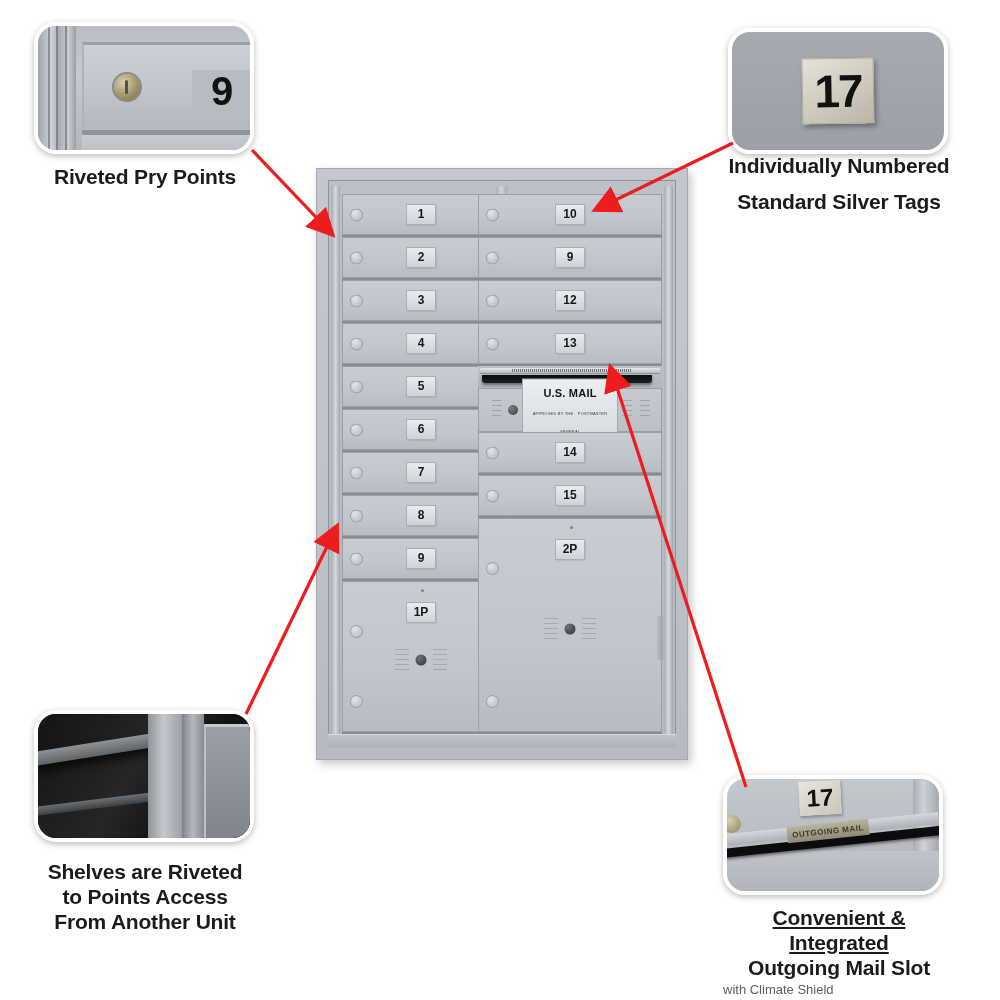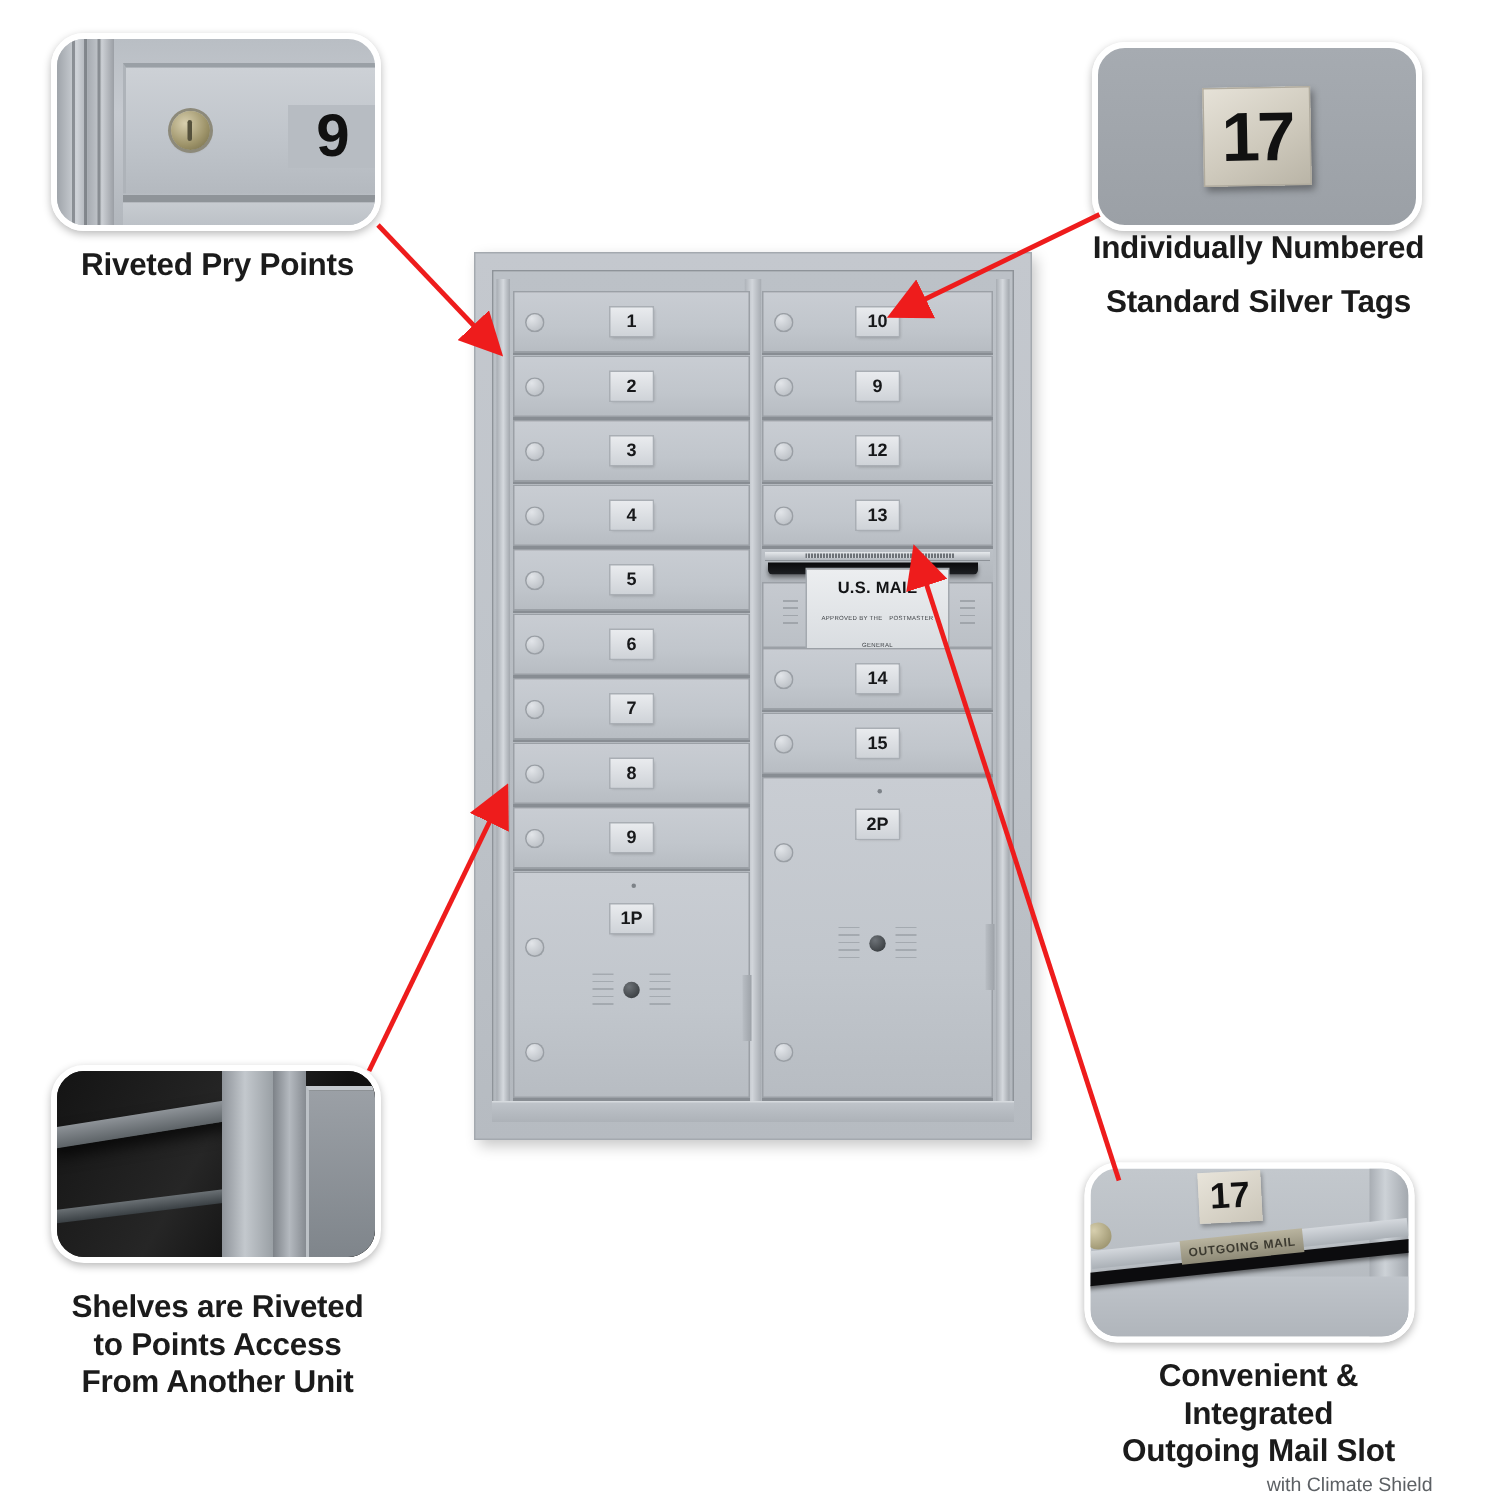--- a/index.html
+++ b/index.html
@@ -26,21 +26,21 @@
     position:relative;
   }
   .callout-caption{
     text-align:center;
     font-weight:bold;
     color:#1b1b1b;
     line-height:1.18;
     letter-spacing:-.2px;
   }
   .callout-sub{
-    text-align:right;
+    text-align:left;
     font-weight:normal;
     color:#5c6064;
     font-size:13px;
     margin-top:2px;
     letter-spacing:0;
   }
 
   
   #photo-pry{width:212px;height:124px;background:
      linear-gradient(180deg,#b9bec4 0%,#c6cad0 40%,#b2b7bd 100%);}
@@ -113,21 +113,21 @@
     background:linear-gradient(180deg,#c4c8ce 0%,#bfc4ca 50%,#b6bbc1 100%);
     box-shadow:3px 4px 9px rgba(0,0,0,.22);
     z-index:2;
   }
   #mailbox-unit .outer-trim{position:absolute;inset:0;border:1px solid #a4a9af;}
   .frame-inner{position:absolute;left:12px;top:12px;right:12px;bottom:12px;
      background:linear-gradient(180deg,#bcc1c7,#b3b8be);
      box-shadow:inset 0 0 0 1px #8e9399, inset 1px 1px 0 #d3d7dc;}
   .bank{position:absolute;top:14px;bottom:14px;display:flex;flex-direction:column;gap:0;}
   .bank-left{left:14px;width:158px;}
-  .bank-right{right:14px;width:154px;}
+  .bank-right{right:14px;width:184px;}
   .vsep{position:absolute;left:50%;transform:translateX(-50%);top:6px;bottom:6px;width:11px;
      background:linear-gradient(90deg,#aeb3b9,#d2d6db 45%,#a7acb2);}
   .edge-rail{position:absolute;top:6px;bottom:6px;width:9px;
      background:linear-gradient(90deg,#a8adb3,#d5d9de 50%,#a2a7ad);}
   .edge-rail.l{left:3px;} .edge-rail.r{right:3px;}
 
   .door{
     position:relative;
     background:linear-gradient(180deg,#c9cdd3 0%,#c1c6cc 60%,#b7bcc2 100%);
     box-shadow:inset 0 0 0 1px #9ba0a6, inset 0 1px 0 #dfe2e6;
@@ -249,21 +249,21 @@
       <div class="rightpost"></div>
       <div class="lockdot"></div>
       <div class="tag17">
         <span>17</span>
       </div>
       <div class="lip"></div>
       <div class="lowerdoor"></div>
       <div class="slotdark"></div>
       <div class="label">OUTGOING MAIL</div>
     </div>
-    <div class="callout-caption" style="margin-top:11px;font-size:21px;">Convenient &amp; Integrated</div>
+    <div class="callout-caption" style="margin-top:11px;font-size:21px;text-decoration:underline;">Convenient &amp; Integrated</div>
     <div class="callout-caption" style="font-size:21px;">Outgoing Mail Slot</div>
     <div class="callout-sub">with Climate Shield</div>
   </div>
 
   <div id="mailbox-unit">
     <div class="outer-trim"></div>
     <div class="frame-inner">
 
       <div class="edge-rail l"></div>
       <div class="edge-rail r"></div>

